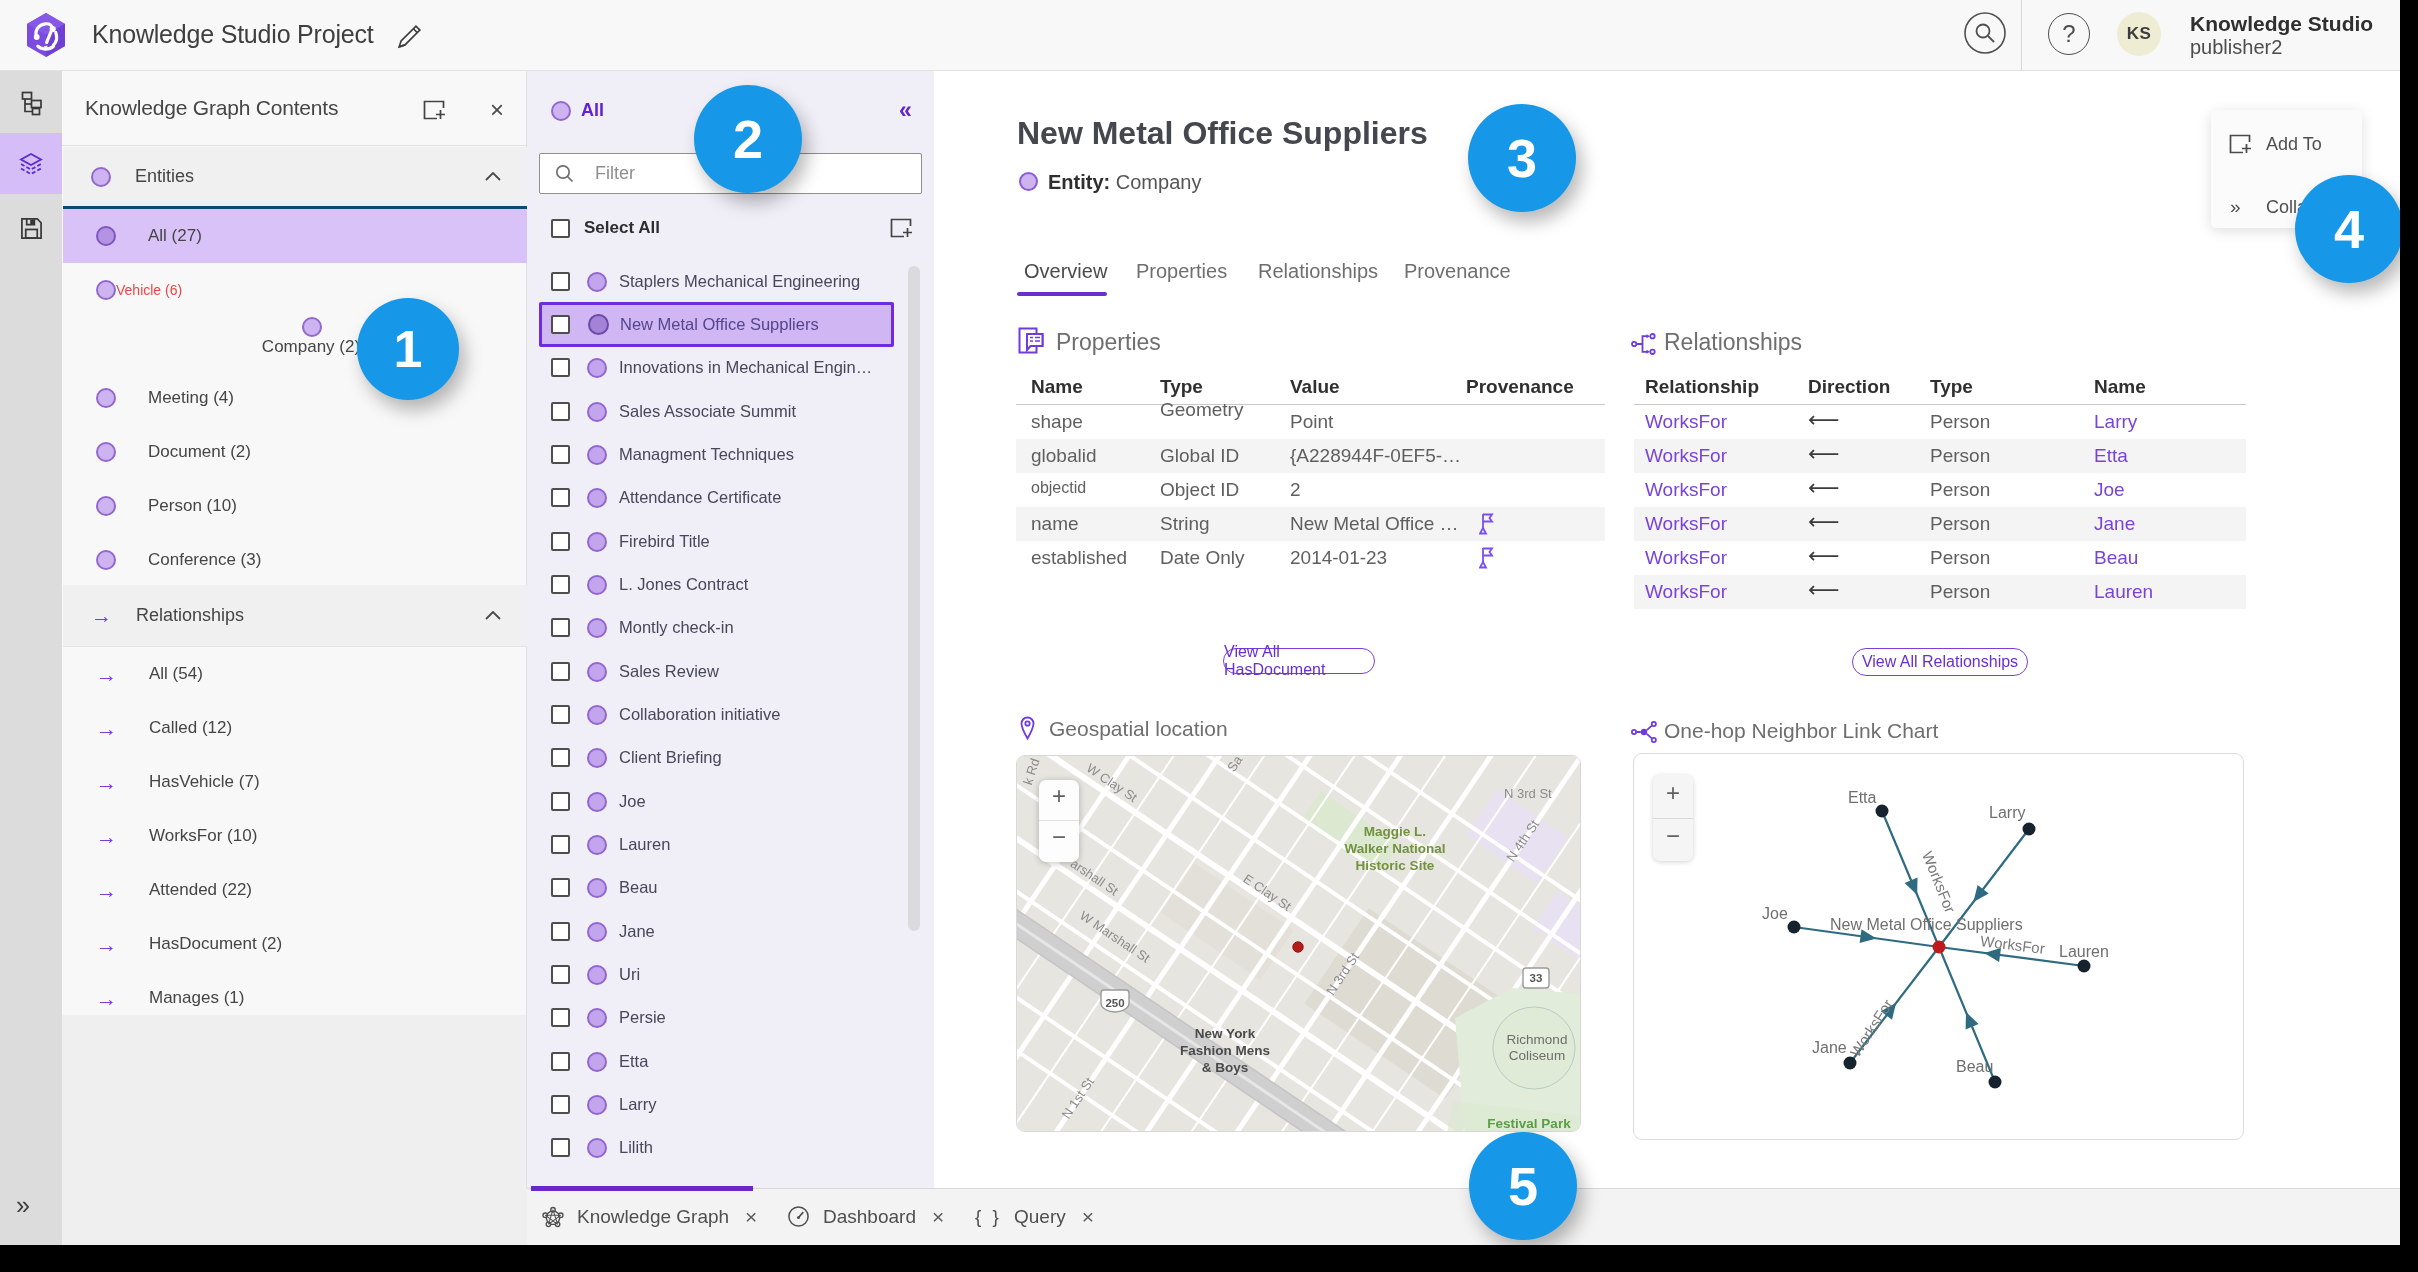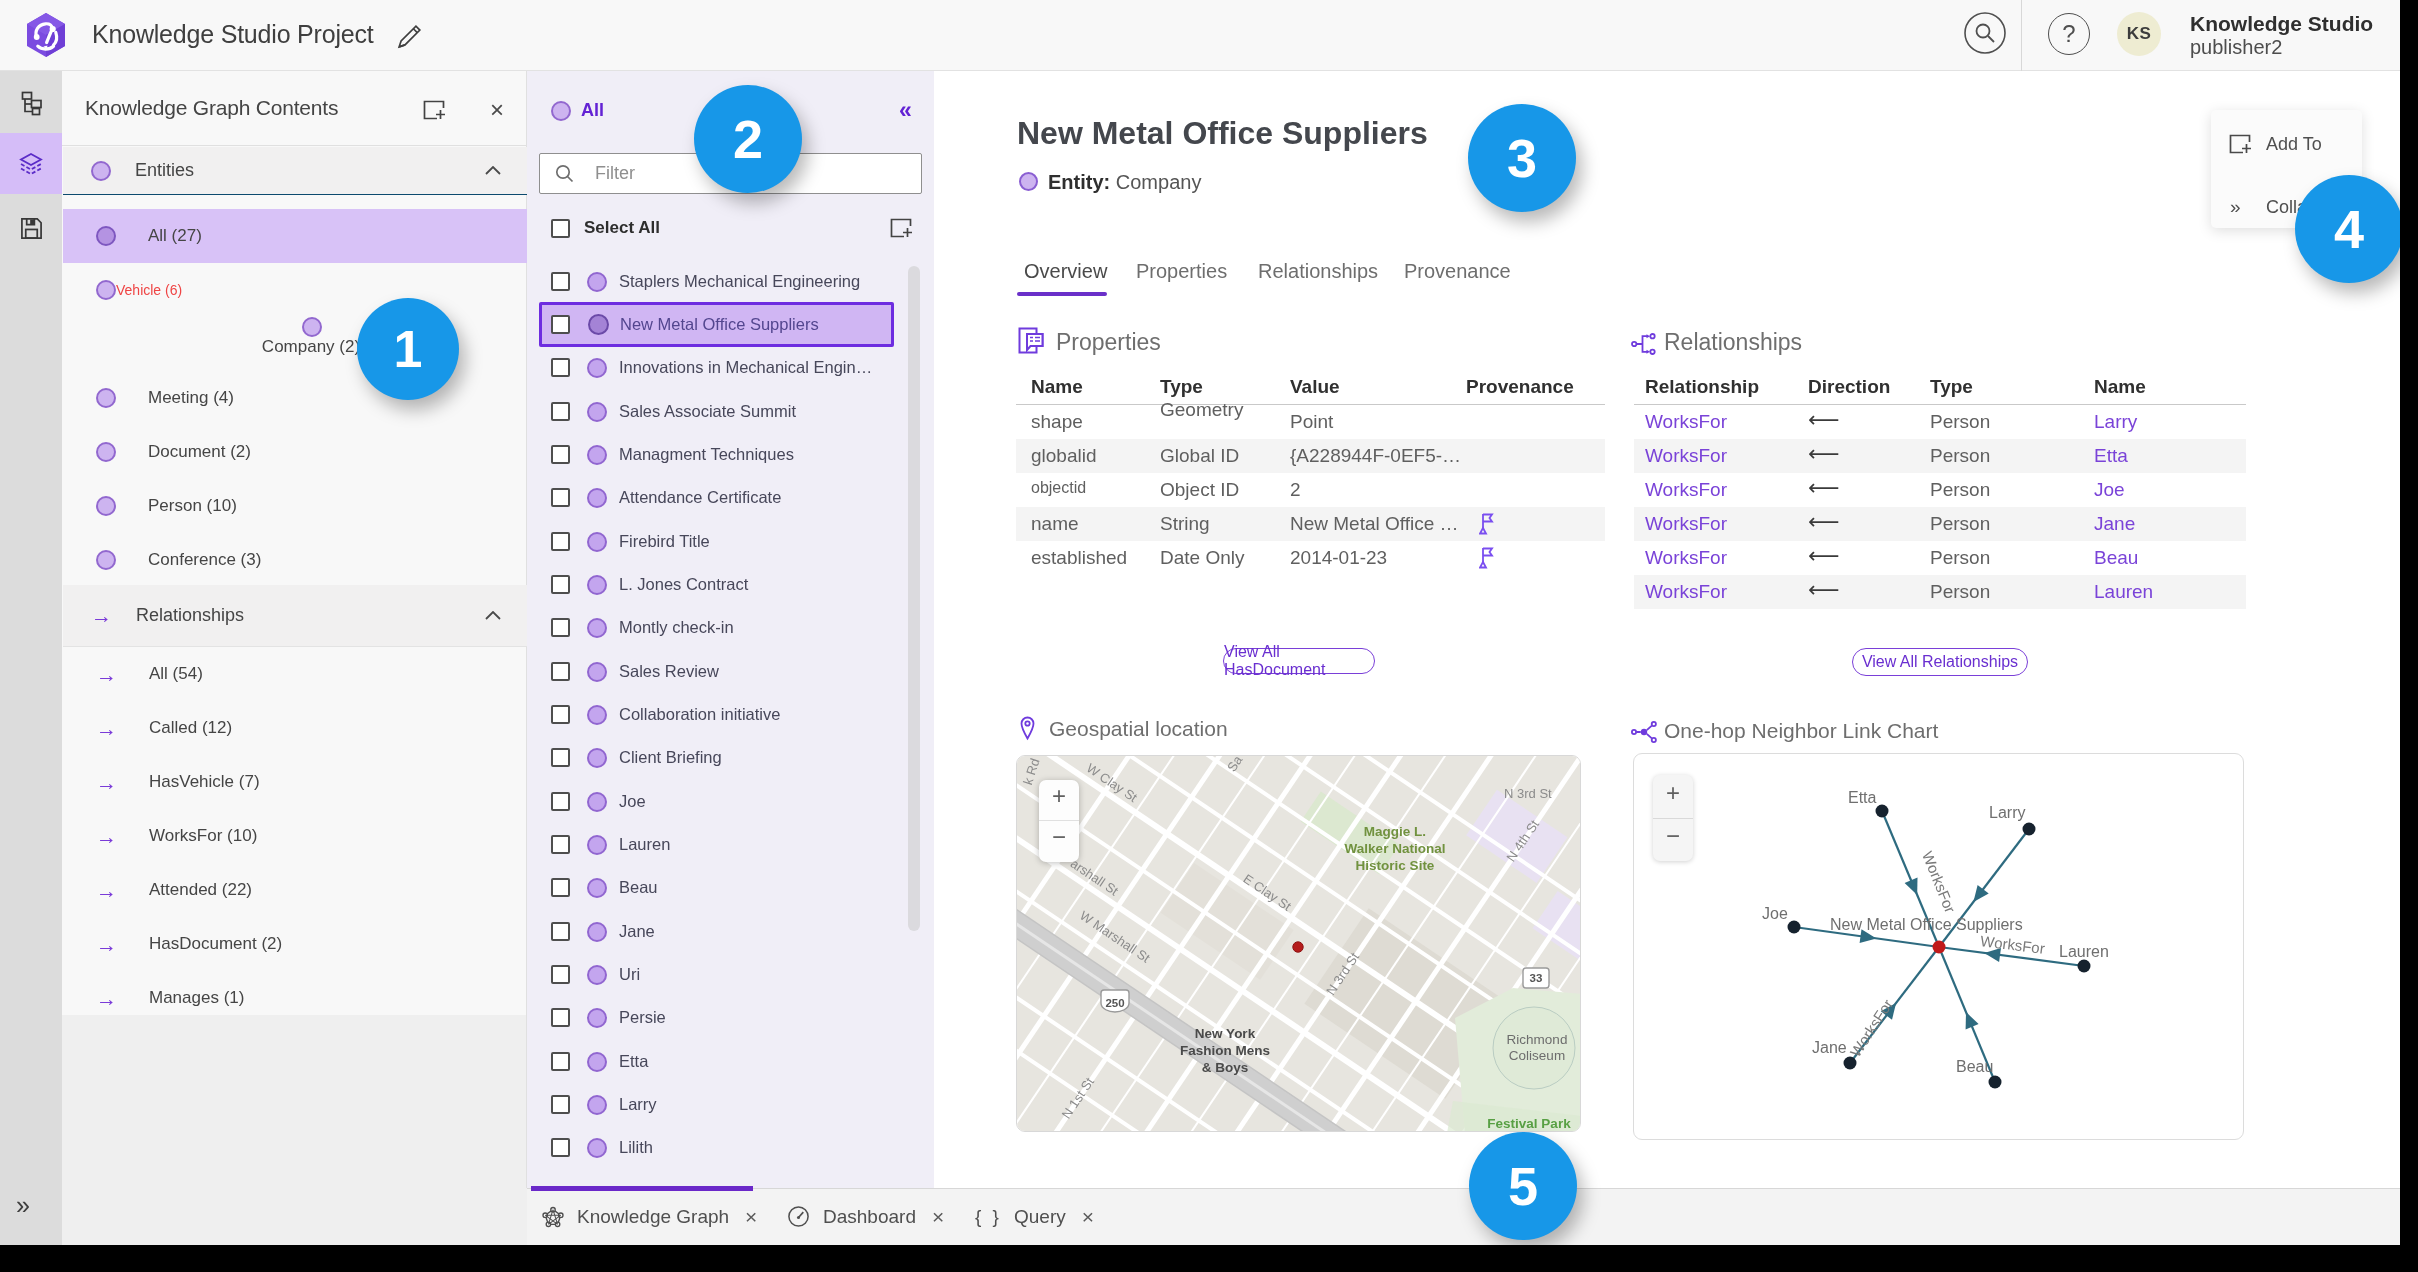--- a/index.html
+++ b/index.html
@@ -77,21 +77,21 @@
   <div class="abs" style="left:0;top:0;width:100%;height:944px;background:#f8f8f8"></div>
   <div class="abs" style="left:0;top:0;width:100%;height:75px;background:#f8f8f8;border-bottom:1px solid #e0e0e0"></div>
   <div class="abs" style="left:23px;top:25px;font-size:21px;color:#454545;letter-spacing:-0.2px">Knowledge Graph Contents</div>
   <svg class="abs" style="left:361px;top:29px" width="22" height="20" viewBox="0 0 22 20" fill="none" stroke="#434343" stroke-width="1.7">
         <path d="M20.5 8 V1.5 H1.5 V18.5 H14"></path>
         <path d="M13 14.5 H22 M17.5 10 V19"></path>
       </svg>
   <div class="abs" style="left:428px;top:25px;font-size:24px;color:#4b4b4b;font-weight:300">×</div>
 </div>
 <div id="p1list">
-<div class="abs flex" style="left:63px;top:147px;width:464px;height:48px;background:#f1f0f0;border-bottom:1px solid #0c4a6e">
+<div class="abs flex" style="left:63px;top:147px;width:464px;height:62px;background:#f1f0f0;border-bottom:3px solid #0c4a6e">
         <div class="pc" style="margin-left:28px"></div>
         <span style="margin-left:24px;font-size:18px;color:#454545">Entities</span>
         <svg style="position:absolute;right:26px" width="16" height="9" viewBox="0 0 16 9" fill="none" stroke="#4a4a4a" stroke-width="1.8">
           <path d="M1 8 L8 1 L15 8"></path>
         </svg>
       </div>
 <div class="abs flex" style="left:63px;top:209px;width:464px;height:54px;background:#d8c2f7;">
         <div style="margin-left:33px;width:20px;height:20px;border-radius:50%;background:#b493e2;border:2px solid #7e57c0"></div>
         <span style="margin-left:32px;font-size:17px;color:#454545">All (27)</span>
       </div>

